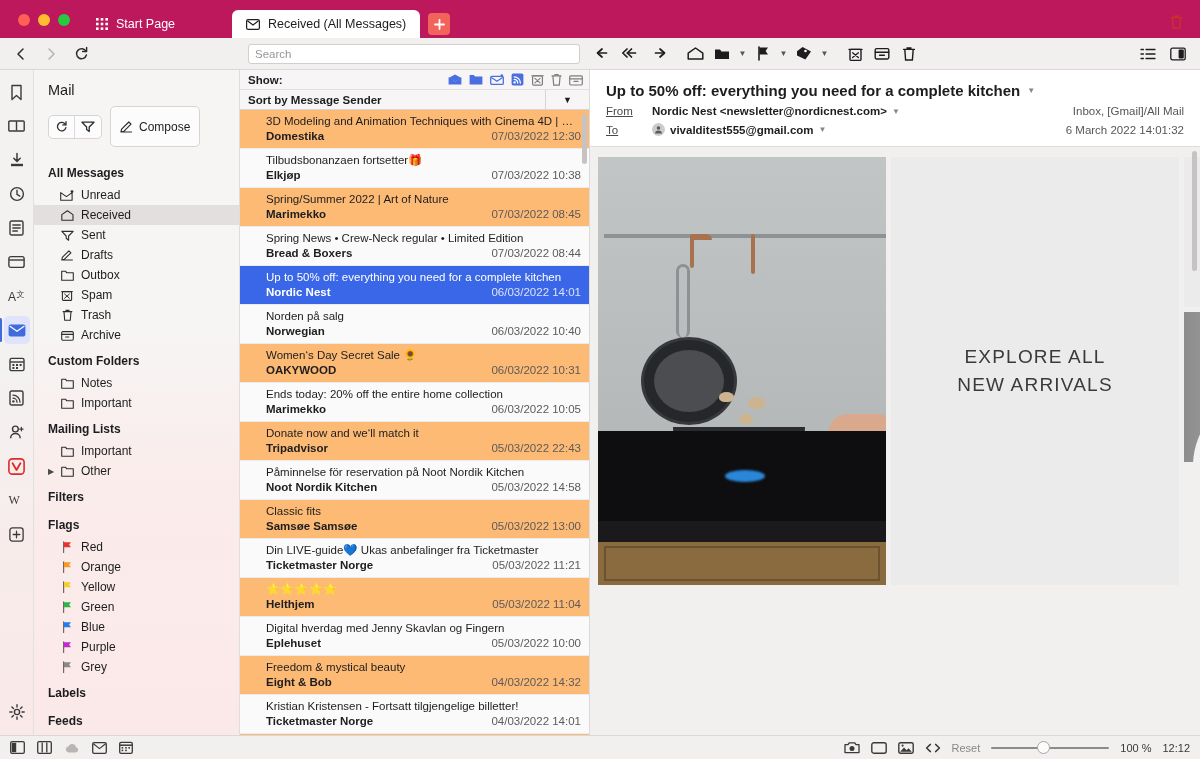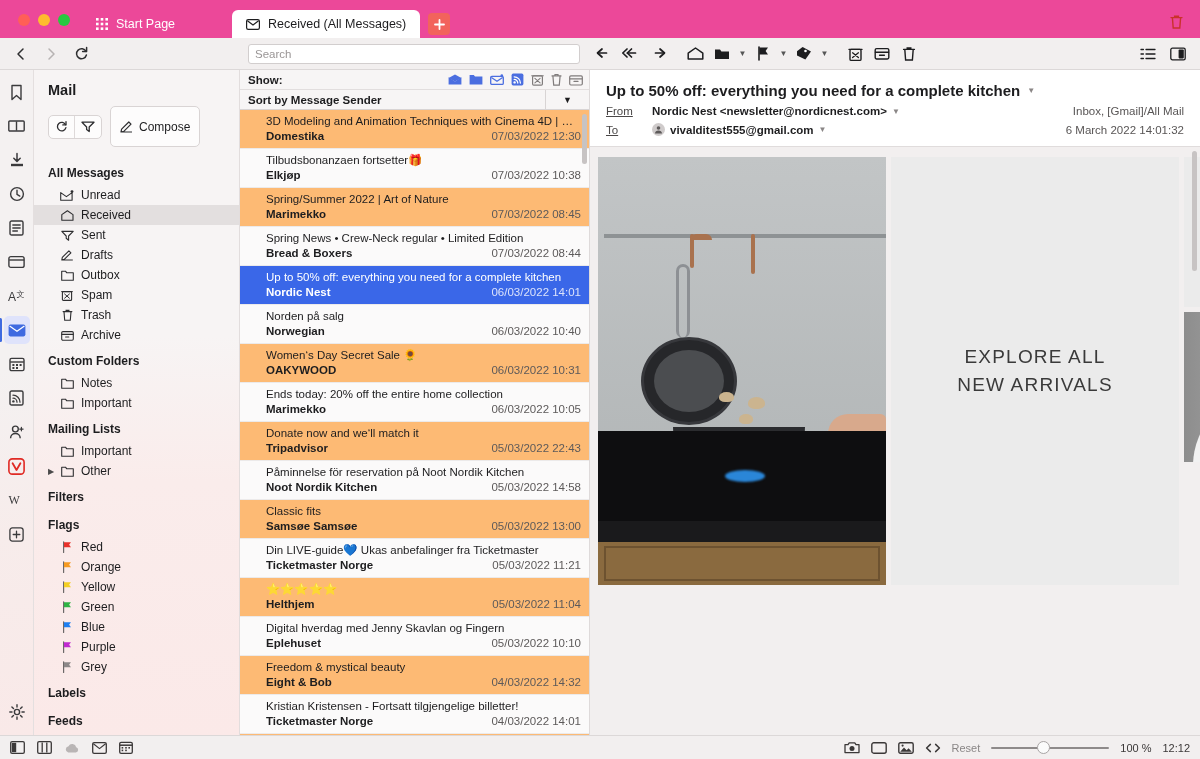--- a/index.html
+++ b/index.html
@@ -7,21 +7,21 @@
   body{
     font-family:"Liberation Sans", sans-serif;
     font-size:12px;
     color:#1d1d1f;
     background:#f6f3f3;
   }
   .app{ position:relative; width:1200px; height:759px; display:flex; flex-direction:column; }
 
   
   .tabbar{
-    height:38px; background:#ec4899; display:flex; align-items:flex-end;
+    height:38px; background:#be185d; display:flex; align-items:flex-end;
     padding:0 6px 0 6px; position:relative; flex:0 0 38px;
   }
   .traffic{ display:flex; align-items:center; gap:8px; padding:0 12px 12px 12px; }
   .dot{ width:12px;height:12px;border-radius:50%; }
   .dot.r{background:#ff5f57;} .dot.y{background:#febc2e;} .dot.g{background:#28c840;}
   .tab{
     height:28px; display:flex; align-items:center; gap:8px; padding:0 14px;
     border-radius:6px 6px 0 0; font-size:12.5px; color:#fff; min-width:150px;
     position:relative;
   }
@@ -74,21 +74,21 @@
     content:""; position:absolute; left:-5px; top:2px; bottom:2px; width:3px; background:#3f6ae0; border-radius:2px;
   }
   .rail-spacer{ flex:1; }
   .rail-bottom{ padding-bottom:6px; }
 
   
   .sidebar{
     width:206px; background:linear-gradient(180deg,#f7f4f4 0%,#f7f4f4 40%,#faeceb 62%,#fbe9e8 100%);
     border-right:1px solid #e2dddd; display:flex; flex-direction:column; overflow:hidden;
   }
-  .sb-title{ font-size:14.5px; font-weight:700; padding:12px 0 8px 14px; color:#1d1d1f; }
+  .sb-title{ font-size:14.5px; font-weight:400; padding:12px 0 8px 14px; color:#1d1d1f; }
   .sb-actions{ display:flex; align-items:center; gap:8px; padding:0 0 10px 14px; }
   .seg{ display:flex; border:1px solid #d9d4d4; border-radius:5px; background:#fdfcfc; overflow:hidden; }
   .seg > div{ width:26px;height:22px;display:flex;align-items:center;justify-content:center;border-right:1px solid #ded9d9; }
   .seg > div:last-child{ border-right:none; }
   .compose{
     display:flex;align-items:center;gap:6px;height:41px;padding:0 9px;
     border:1px solid #d9d4d4;border-radius:5px;background:#fdfcfc;font-size:12px;
   }
   .sb-scroll{ flex:1; overflow:hidden; }
   .sb-head{ font-size:12px; font-weight:700; padding:9px 0 5px 14px; color:#1d1d1f; }
@@ -820,21 +820,21 @@
             <div class="subj">⭐⭐⭐⭐⭐</div>
             <div class="btm">
               <span class="sender">Helthjem</span>
               <span class="date">05/03/2022 11:04</span>
             </div>
           </div>
           <div class="msg odd">
             <div class="subj">Digital hverdag med Jenny Skavlan og Fingern</div>
             <div class="btm">
               <span class="sender">Eplehuset</span>
-              <span class="date">05/03/2022 10:10</span>
+              <span class="date">05/03/2022 10:00</span>
             </div>
           </div>
           <div class="msg">
             <div class="subj">Freedom &amp; mystical beauty</div>
             <div class="btm">
               <span class="sender">Eight &amp; Bob</span>
               <span class="date">04/03/2022 14:32</span>
             </div>
           </div>
           <div class="msg odd">

